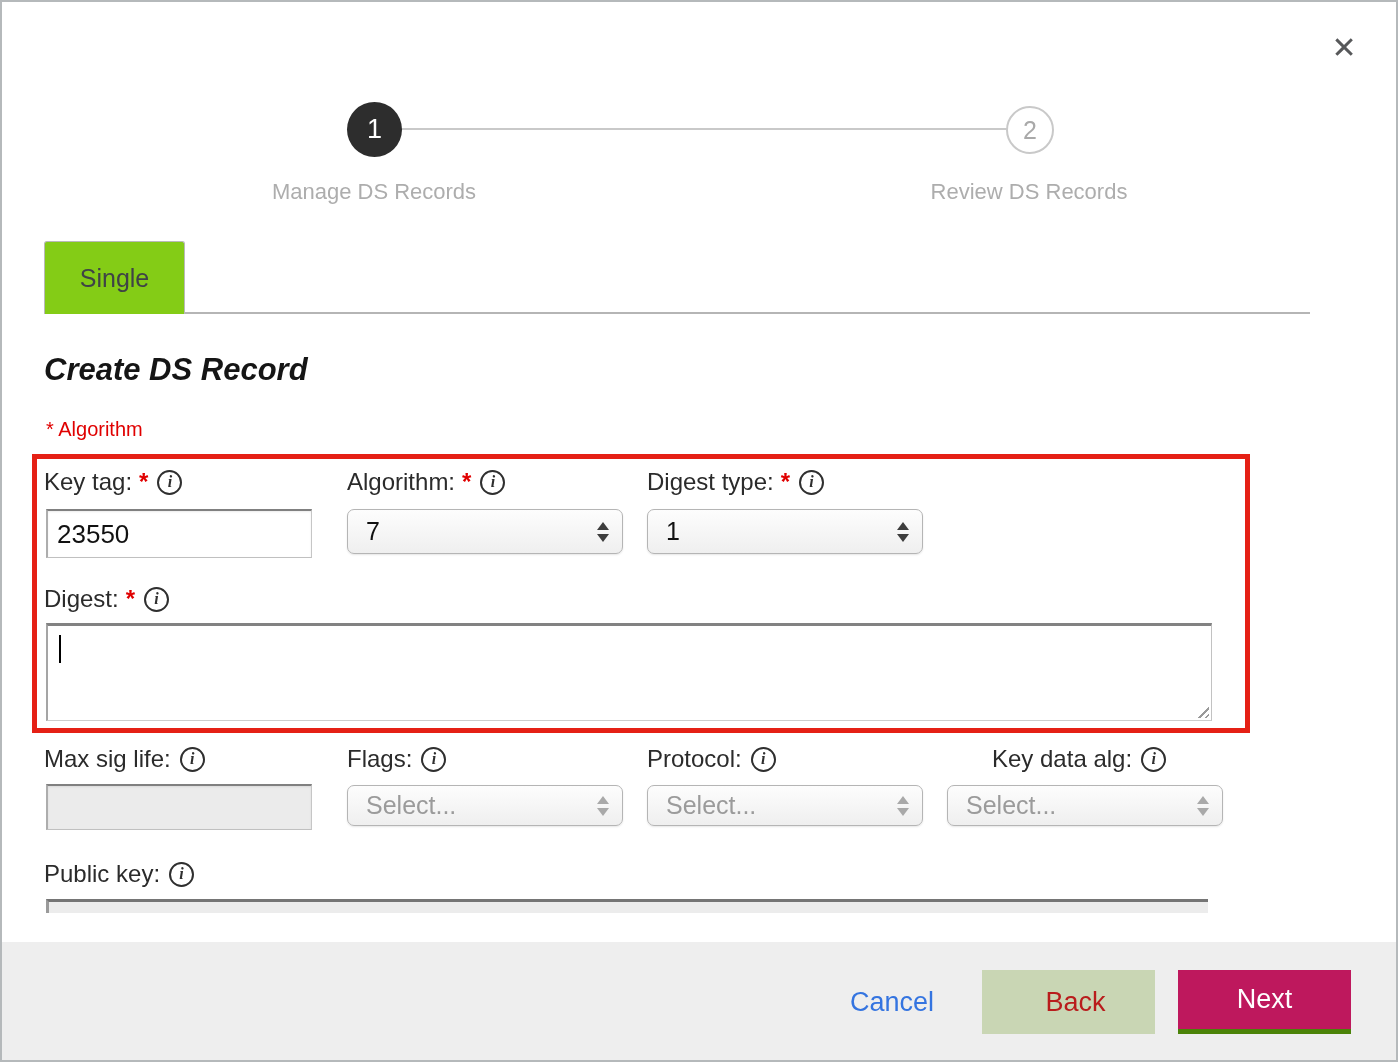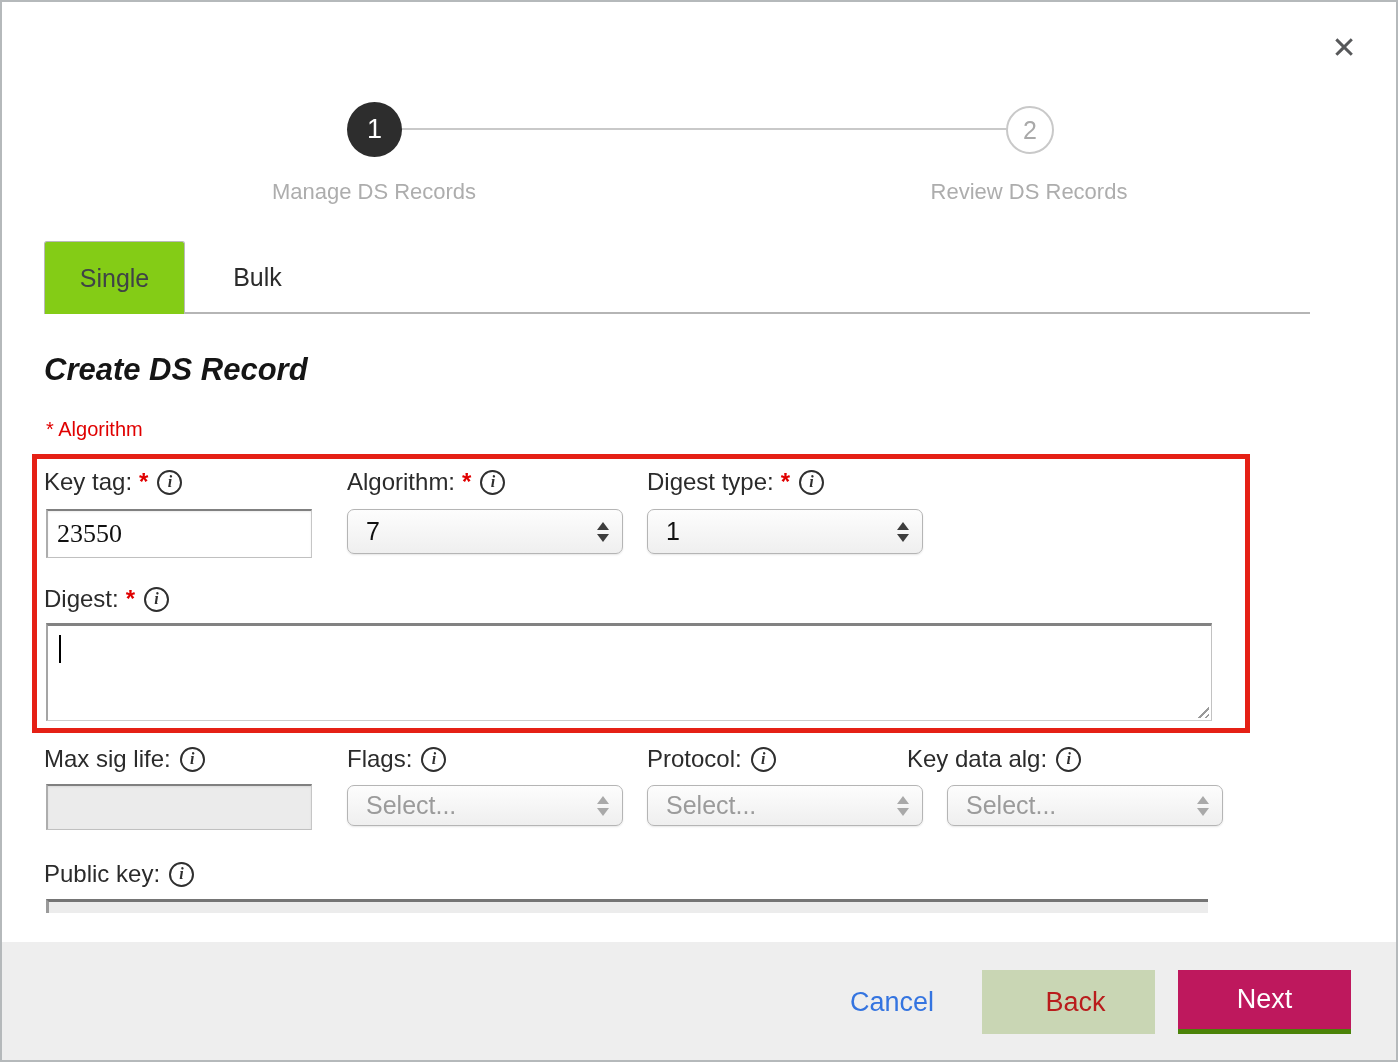--- a/index.html
+++ b/index.html
@@ -61,21 +61,21 @@
   .info-icon {
     width:25px; height:25px; border:2.5px solid #2f2f2f; border-radius:50%;
     display:inline-flex; align-items:center; justify-content:center;
     margin-left:9px; cursor:pointer; flex:0 0 auto;
   }
   .info-icon i { font-family:"Liberation Serif","DejaVu Serif",serif; font-style:italic; font-weight:bold; font-size:16px; color:#2f2f2f; line-height:1; }
 
   
   .text-input {
     position:absolute; background:#fff; font-size:26px; color:#111; padding:0 9px;
-    font-family:Liberation Serif, serif;
+    font-family:Liberation Sans, sans-serif;
     border-top:2px solid #808080; border-left:2px solid #adadad;
     border-right:1px solid #c6c6c6; border-bottom:1px solid #c0c0c0;
     box-shadow:inset 0 1px 2px rgba(0,0,0,0.08); outline:none;
   }
   .text-input:disabled, .text-input.disabled { background:#ebebeb; }
 
   
   .select {
     position:absolute; background:linear-gradient(#fdfdfd,#efefef);
     border:1px solid #b5b5b5; border-radius:7px;
@@ -136,23 +136,20 @@
   <div class="step-circle-2">
     <span>2</span>
   </div>
   <div class="step-label s1">Manage DS Records</div>
   <div class="step-label s2">Review DS Records</div>
 
   <div class="tab-underline"></div>
   <div class="tab active">
     <span>Single</span>
   </div>
-  <div class="tab inactive">
-    <span>Bulk</span>
-  </div>
 
   <div class="page-title">Create DS Record</div>
   <div class="required-note">* Algorithm</div>
 
   <div class="annotation-box"></div>
 
   <div class="field-label" style="left:42px; top:466px;">
     <span>Key tag:</span>
     <span class="req-star">*</span>
     <span class="info-icon">
@@ -213,21 +210,21 @@
     <span class="info-icon">
         <i>i</i>
       </span>
   </div>
   <div class="field-label" style="left:645px; top:743px;">
     <span>Protocol:</span>
     <span class="info-icon">
         <i>i</i>
       </span>
   </div>
-  <div class="field-label" style="left:905px; top:743px;justify-content:center;">
+  <div class="field-label" style="left:990px; top:743px;justify-content:center;">
     <span>Key data alg:</span>
     <span class="info-icon">
         <i>i</i>
       </span>
   </div>
 
   <input class="text-input disabled" style="left: 44px; top: 782px; width: 266px; height: 46px;" disabled="" value="">
   <div class="select placeholder" style="left:345px; top:783px; width:276px; height:41px;">
     <span>Select...</span>
     <span class="arrows">

